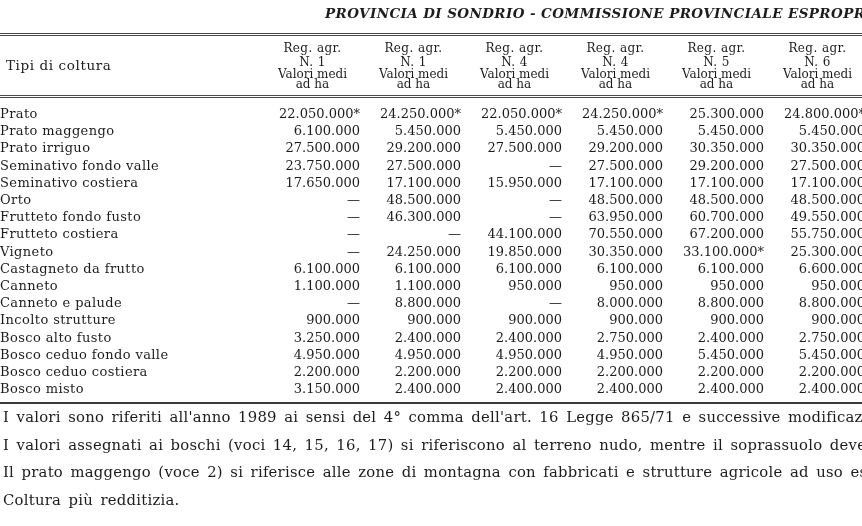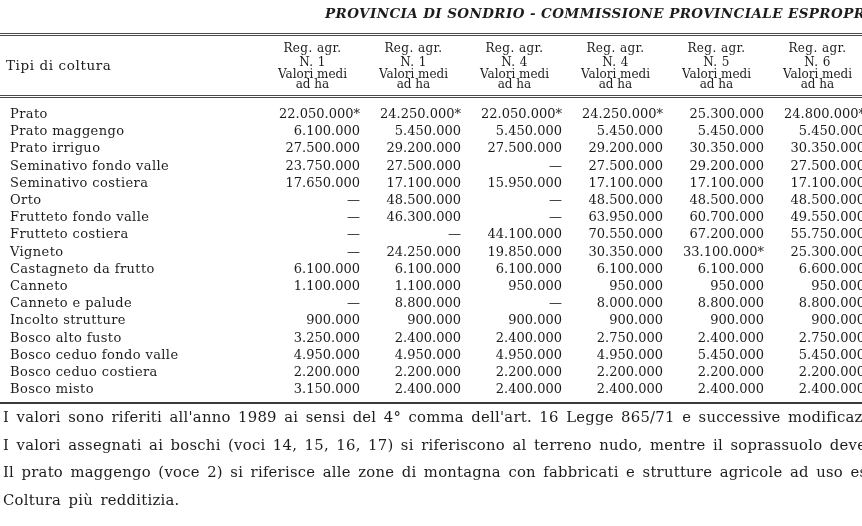--- a/index.html
+++ b/index.html
@@ -60,21 +60,21 @@
   th.num-col .sub { font-size: 12px;  line-height: 10px; }
 
   .values tbody td {
     font-size: 13px;
     line-height: 17.2px;
     height: 17.2px;
     white-space: nowrap;
   }
   .values tbody tr:first-child td { padding-top: 7px; }
   .values tbody tr:last-child td { padding-bottom: 5px; border-bottom: 2px solid #3a3a3a; margin-left: 6px; }
-  td.label-cell { text-align: left; padding-left: 10px; letter-spacing: 0.4px; }
+  td.label-cell { text-align: left; padding-left: 0; letter-spacing: 0.4px; }
   td.value-cell { text-align: right; padding-right: 3px; }
 
   .notes {
     position: absolute;
     top: 407px;
     left: 3px;
     width: 870px;
   }
   .note-line {
     font-size: 14.8px;
@@ -185,21 +185,21 @@
         <tr>
           <td class="label-cell">Orto</td>
           <td class="value-cell">—</td>
           <td class="value-cell">48.500.000</td>
           <td class="value-cell">—</td>
           <td class="value-cell">48.500.000</td>
           <td class="value-cell">48.500.000</td>
           <td class="value-cell">48.500.000</td>
         </tr>
         <tr>
-          <td class="label-cell">Frutteto fondo valle</td>
+          <td class="label-cell">Frutteto fondo fusto</td>
           <td class="value-cell">—</td>
           <td class="value-cell">46.300.000</td>
           <td class="value-cell">—</td>
           <td class="value-cell">63.950.000</td>
           <td class="value-cell">60.700.000</td>
           <td class="value-cell">49.550.000</td>
         </tr>
         <tr>
           <td class="label-cell">Frutteto costiera</td>
           <td class="value-cell">—</td>

